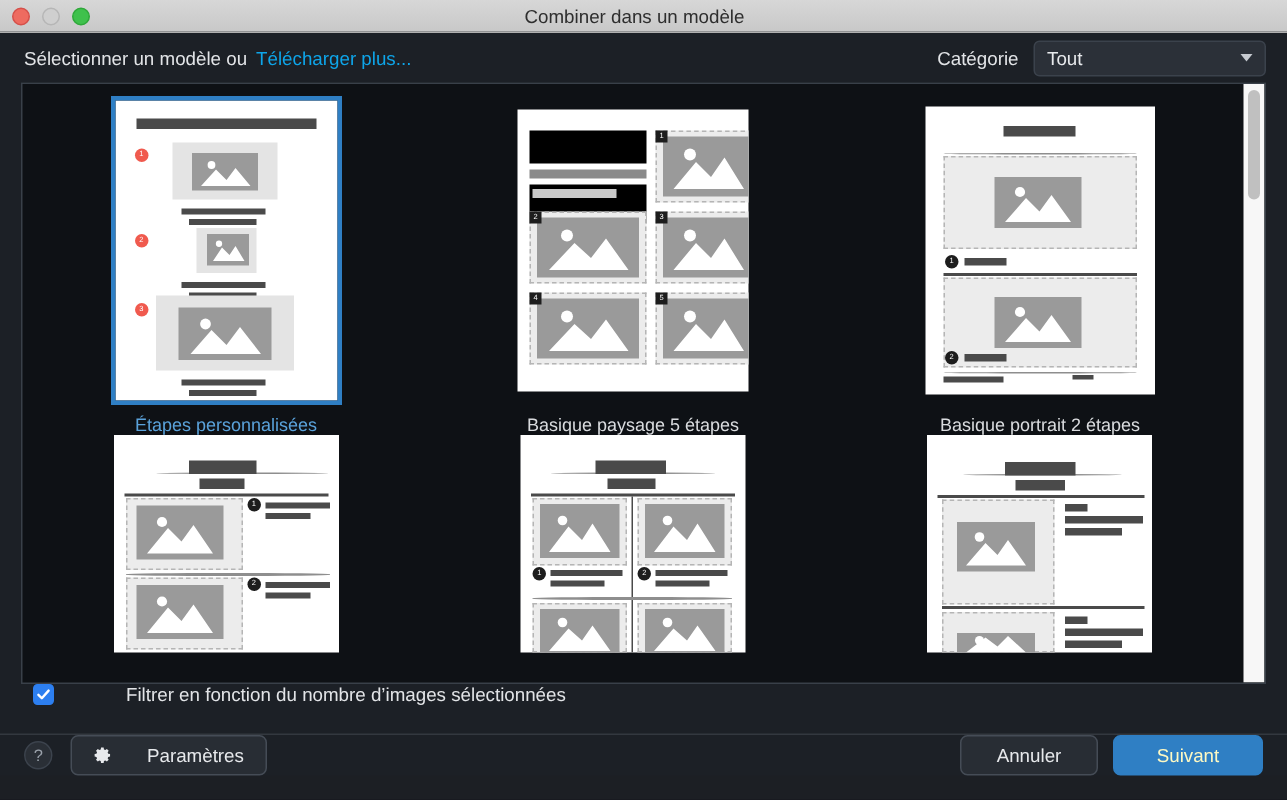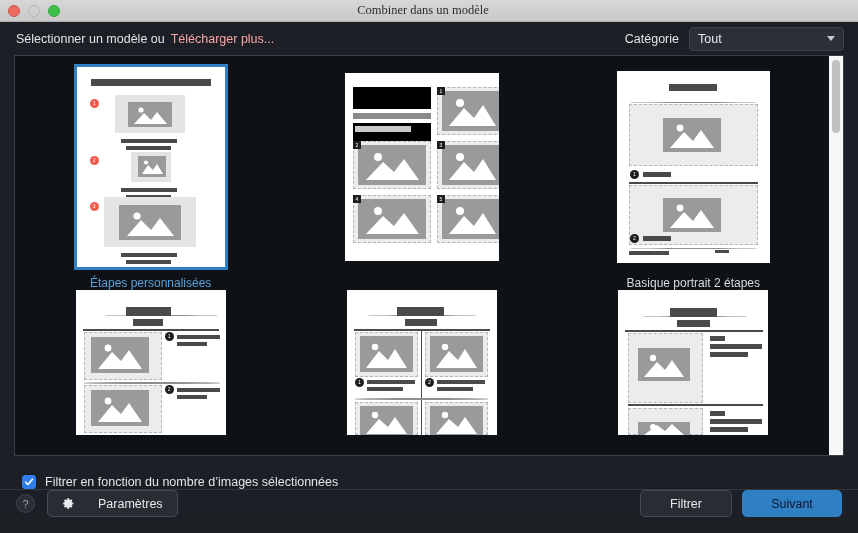--- a/index.html
+++ b/index.html
@@ -18,40 +18,40 @@
     border-bottom: 1px solid #b0b0b0;
     display: flex; align-items: center;
   }
   .traffic { display: flex; gap: 8px; margin-left: 8px; }
   .light { width: 12px; height: 12px; border-radius: 50%; }
   .light.red    { background: #ee6b60; border: 1px solid #d5504a; }
   .light.gray   { background: #cfcfcf; border: 1px solid #b6b6b6; }
   .light.green  { background: #3fc14c; border: 1px solid #2fa83a; }
   .title-text {
     position: absolute; left: 0; right: 12px; text-align: center;
-    font-size: 12.5px; color: #2e2e2e; font-family: Liberation Serif, serif;
+    font-size: 12.5px; color: #2e2e2e;
   }
 
   
   .dialog {
     height: 471px;
     background: #1c2026;
     display: flex; flex-direction: column;
   }
 
   
   .header-row {
     height: 33px; flex: none;
     display: flex; align-items: center;
     padding: 0 14px 0 16px;
     color: #e4e6e9;
   }
   .header-label { font-size: 12.5px; color: #e2e4e7; }
   .header-link {
-    font-size: 12.5px; color: #fca5a5; margin-left: 6px; cursor: pointer;
+    font-size: 12.5px; color: #0ea5e9; margin-left: 6px; cursor: pointer;
   }
   .header-spacer { flex: 1; }
   .cat-label { font-size: 12.5px; color: #e2e4e7; margin-right: 10px; }
   .cat-select {
     width: 155px; height: 24px;
     background: #2b3038; border: 1px solid #3b424c; border-radius: 4px;
     display: flex; align-items: center; padding: 0 8px;
     font-size: 12.5px; color: #e7e9ec; cursor: pointer;
     position: relative;
   }
@@ -127,22 +127,23 @@
     background: #f7f7f7;
   }
   .sthumb {
     position: absolute; left: 3px; top: 4px; width: 8px; height: 73px;
     background: #c0c0c0; border-radius: 4px;
   }
 
   
   .filter-row {
     flex: none; height: 33px;
-    display: flex; align-items: flex-end;
+    display: flex; align-items: flex-start;
     padding-left: 22px;
+    gap: 39px;
   }
   .chk {
     width: 14px; height: 14px; border-radius: 3px;
     background: #2d7ff0; border: 1px solid #2d7ff0;
     display: flex; align-items: center; justify-content: center;
     margin-right: 9px; cursor: pointer;
   }
   .chk svg { display: block; }
   .filter-label { font-size: 12.5px; color: #e2e4e7; }
 
@@ -167,21 +168,21 @@
     color: #e7e9ec; font-size: 12.5px;
     display: flex; align-items: center; justify-content: center;
     cursor: pointer; padding: 0 14px;
   }
   .btn-settings { margin-left: 12px; gap: 23px; }
   .gear { display: block; }
   .footer-spacer { flex: 1; }
   .btn-cancel { width: 92px; }
   .btn-next {
     width: 100px; margin-left: 10px;
-    background: #2f7fc4; border-color: #2f7fc4; color: #0f172a;
+    background: #2f7fc4; border-color: #2f7fc4; color: #fef9c3;
   }
 </style>
 </head>
 <body>
 
 <div class="titlebar">
   <div class="traffic">
     <div class="light red"></div>
     <div class="light gray"></div>
     <div class="light green"></div>
@@ -297,20 +298,21 @@
               <div class="ph" style="left:97px;top:126px;width:60px;height:40px;">
                 <svg width="60" height="40" viewBox="0 0 60 40">
                   <circle cx="18" cy="12" r="4" fill="#fff"></circle>
                   <path d="M7 35 L22 17 L32 27 L41 14 L54 35 Z" fill="#fff"></path>
                 </svg>
               </div>
               <div class="badge dark" style="left:92px;top:122px;width:8px;height:8px;border-radius:0;">5</div>
 
             </div>
           </div>
+          <div class="caption">Basique paysage 5 étapes</div>
         </div>
 
         <div class="cell">
           <div class="thumb-wrap">
             <div class="thumb" style="width:153px;height:192px;">
               <div class="bar" style="left:52px;top:13px;width:48px;height:7px;"></div>
               <div class="bar light" style="left:12px;top:31px;width:129px;height:1px;"></div>
 
               <div class="dashed" style="left:12px;top:33px;width:129px;height:62px;"></div>
               <div class="ph" style="left:46px;top:47px;width:58px;height:34px;">
@@ -484,17 +486,17 @@
   <div class="footer">
     <div class="help-btn">?</div>
     <div class="btn btn-settings">
       <svg class="gear" width="13" height="13" viewBox="0 0 24 24">
         <path fill="#e7e9ec" d="M12 8a4 4 0 1 0 0 8 4 4 0 0 0 0-8zm0 6.2A2.2 2.2 0 1 1 12 9.8a2.2 2.2 0 0 1 0 4.4z"></path>
         <path fill="#e7e9ec" d="M21 13.6v-3.2l-2.3-.4a7 7 0 0 0-.7-1.7l1.3-1.9-2.2-2.2-1.9 1.3a7 7 0 0 0-1.7-.7L13.1 2.5H9.9l-.4 2.3a7 7 0 0 0-1.7.7L5.9 4.2 3.7 6.4 5 8.3a7 7 0 0 0-.7 1.7l-2.3.4v3.2l2.3.4c.17.6.4 1.17.7 1.7l-1.3 1.9 2.2 2.2 1.9-1.3c.53.3 1.1.53 1.7.7l.4 2.3h3.2l.4-2.3c.6-.17 1.17-.4 1.7-.7l1.9 1.3 2.2-2.2-1.3-1.9c.3-.53.53-1.1.7-1.7l2.3-.4z"></path>
       </svg>
       <span>Paramètres</span>
     </div>
     <div class="footer-spacer"></div>
-    <div class="btn btn-cancel">Filtrer</div>
+    <div class="btn btn-cancel">Annuler</div>
     <div class="btn btn-next">Suivant</div>
   </div>
 
 </div>
 
 </body></html>

